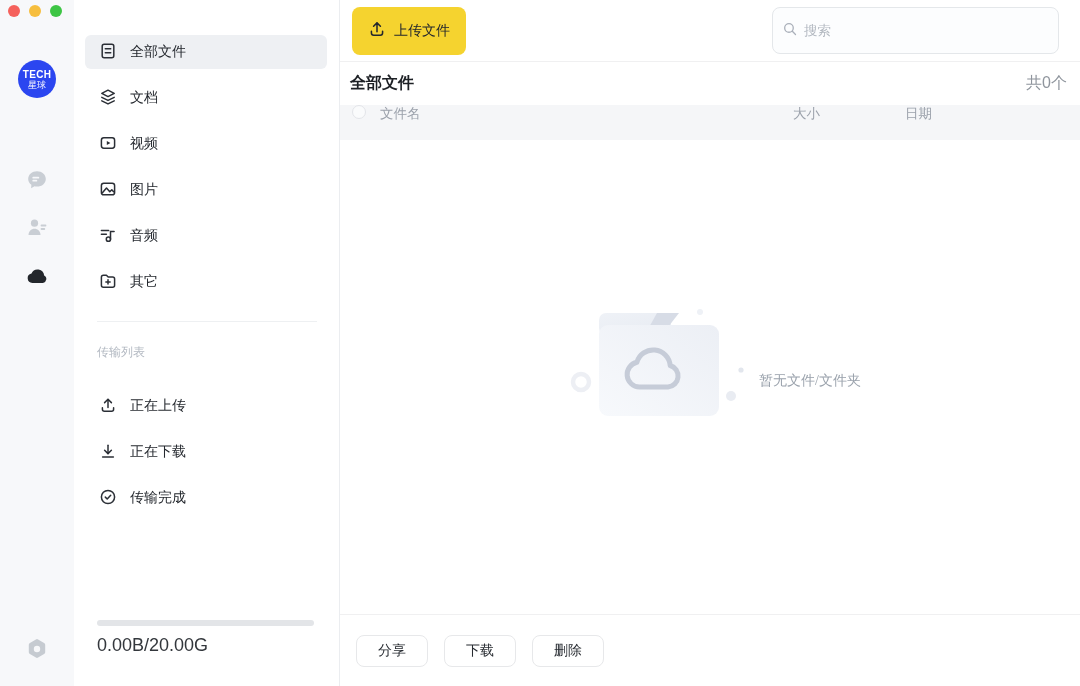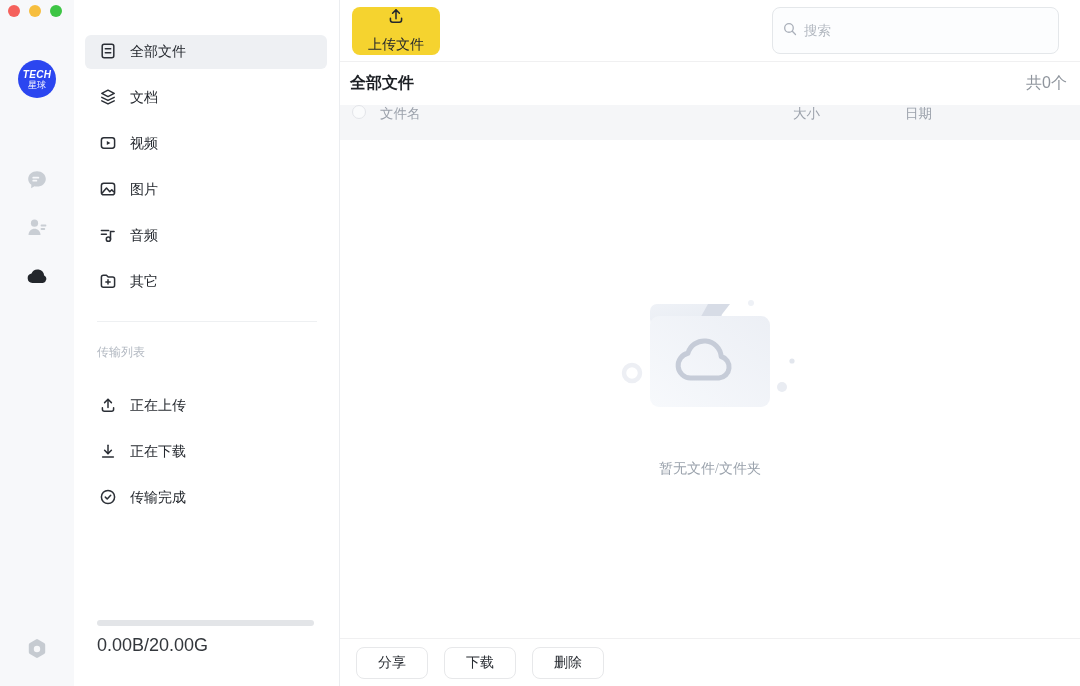--- a/index.html
+++ b/index.html
@@ -7,21 +7,21 @@
   body { font-family:"Liberation Sans","DejaVu Sans",sans-serif; background:#fff; }
   .app { width:1080px; height:686px; display:flex; }
 
   
   .rail { width:74px; background:#f7f8fa; position:relative; flex:none; }
   .traffic { position:absolute; top:5px; left:8px; display:flex; gap:9px; }
   .dot { width:12px; height:12px; border-radius:50%; }
   .dot.red{ background:#F5615C; } .dot.yellow{ background:#F6BE3E; } .dot.green{ background:#3DC544; }
   .logo { position:absolute; top:60px; left:18px; width:38px; height:38px; border-radius:50%;
           background:#2B46F0; color:#fff; display:flex; flex-direction:column; align-items:center; justify-content:center; }
-  .logo .l1 { font-size:10px; font-weight:bold; letter-spacing:.3px; line-height:11px;font-style:italic; }
+  .logo .l1 { font-size:10px; font-weight:bold; letter-spacing:.3px; line-height:11px; }
   .logo .l2 { font-size:9px; line-height:10px; }
   .rail-ic { position:absolute; left:26px; width:22px; height:22px; }
   .rail-ic.chat{ top:169px; } .rail-ic.person{ top:216px; } .rail-ic.cloud{ top:265px; }
   .rail-ic.gear{ top:638px; }
 
   
   .sidebar { width:266px; background:#fff; border-right:1px solid #ebedf0; position:relative; flex:none; }
   .nav { padding-top:35px; }
   .nav-item { height:34px; margin:0 12px 12px 11px; padding-left:14px; border-radius:6px;
               display:flex; align-items:center; gap:13px; font-size:14px; color:#24282e; cursor:default; }
@@ -32,43 +32,43 @@
   .transfer { padding-top:20px; }
   .progress { position:absolute; left:23px; right:25px; top:620px; height:6px; border-radius:3px; background:#e3e5e8; overflow:hidden; }
   .progress-fill { height:100%; width:0%; background:#F5D32F; }
   .storage-text { position:absolute; left:23px; top:635px; font-size:18px; color:#33373c; }
 
   
   .main { flex:1; display:flex; flex-direction:column; background:#fff; min-width:0; }
   .toolbar { height:62px; flex:none; border-bottom:1px solid #f0f0f1; display:flex; align-items:center; padding:0 21px 0 12px; }
   .upload-btn { height:48px; padding:0 16px; background:#F5D32F; border:none; border-radius:8px;
                 display:flex; align-items:center; gap:8px; font-size:14px; font-weight:500; color:#23272d;
-                font-family:inherit; cursor:pointer;flex-direction:column; }
+                font-family:inherit; cursor:pointer; }
   .search { margin-left:auto; width:287px; height:47px; border:1px solid #e4e7ea; border-radius:8px;
             background:#fcfdfe; display:flex; align-items:center; padding:0 10px; gap:7px; }
   .search input { border:none; outline:none; background:transparent; font-size:13.5px; color:#333;
                   width:100%; font-family:inherit; }
   .search input::placeholder { color:#b2b8c0; }
 
   .content-head { height:43px; flex:none; display:flex; align-items:center; padding:0 13px 0 10px; }
   .page-title { font-size:16px; font-weight:700; color:#1d2025; }
   .count { margin-left:auto; font-size:16px; color:#8f959d; }
 
   .table-head { height:35px; flex:none; background:#f5f6f8; display:flex; align-items:flex-start;
                 font-size:13.5px; color:#9ba1ab; }
   .col-check { width:14px; height:14px; border:1px solid #e3e5e9; border-radius:50%; background:#fafbfc;
                margin-left:12px; flex:none; }
   .col-name { margin-left:14px; flex:1; min-width:0; }
   .col-size { width:112px; flex:none; }
   .col-date { width:175px; flex:none; }
 
-  .empty { flex:1; display:flex; flex-direction:column; align-items:center; justify-content:center; transform:translateY(-8px);font-family:Liberation Serif, serif; }
+  .empty { flex:1; display:flex; flex-direction:row; align-items:center; justify-content:center; transform:translateY(-8px);font-family:Liberation Serif, serif; }
   .empty-text { margin-top:24px; font-size:14px; color:#9aa2ac; }
 
-  .footer { height:48px; flex:none; border-top:1px solid #f0f0f1; display:flex; align-items:center;
+  .footer { height:72px; flex:none; border-top:1px solid #f0f0f1; display:flex; align-items:center;
             gap:16px; padding-left:16px; }
   .action-btn { height:32px; padding:0 21px; border:1px solid #e7e8ea; border-radius:8px; background:#fff;
                 font-size:14px; color:#272b31; font-family:inherit; cursor:pointer; }
 </style>
 </head>
 <body>
 
 <div class="app">
 
   <div class="rail">

